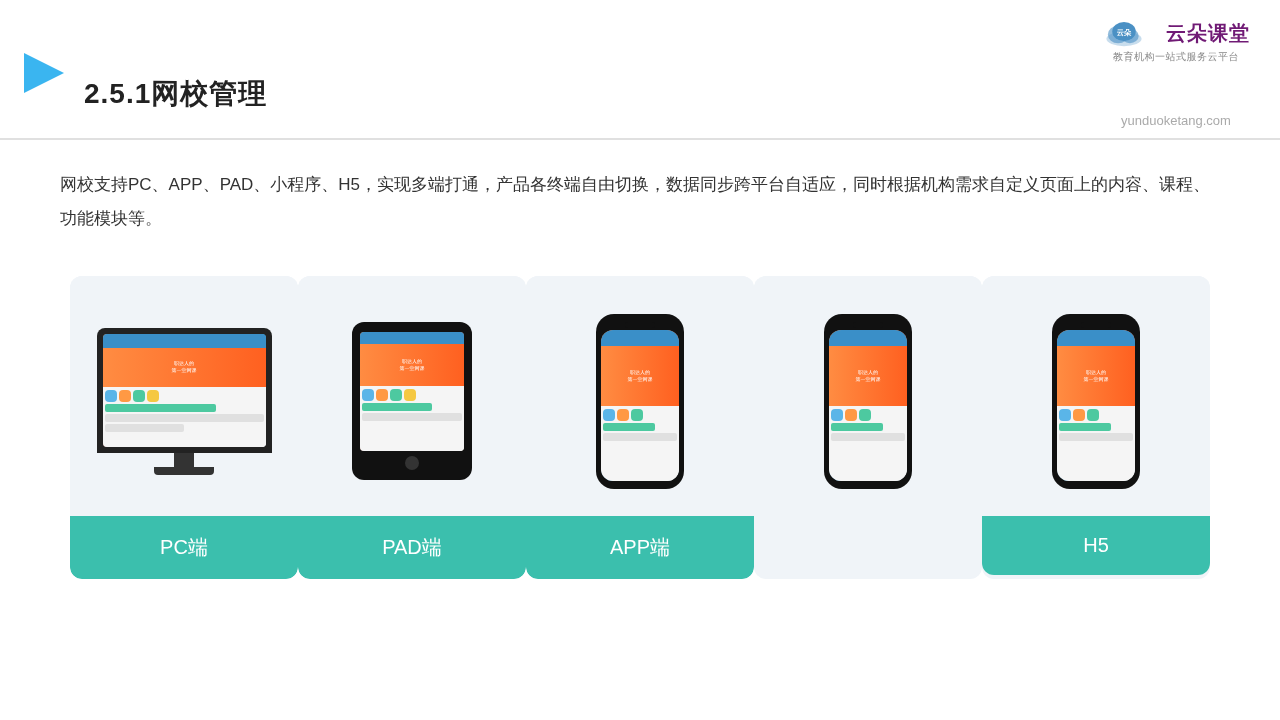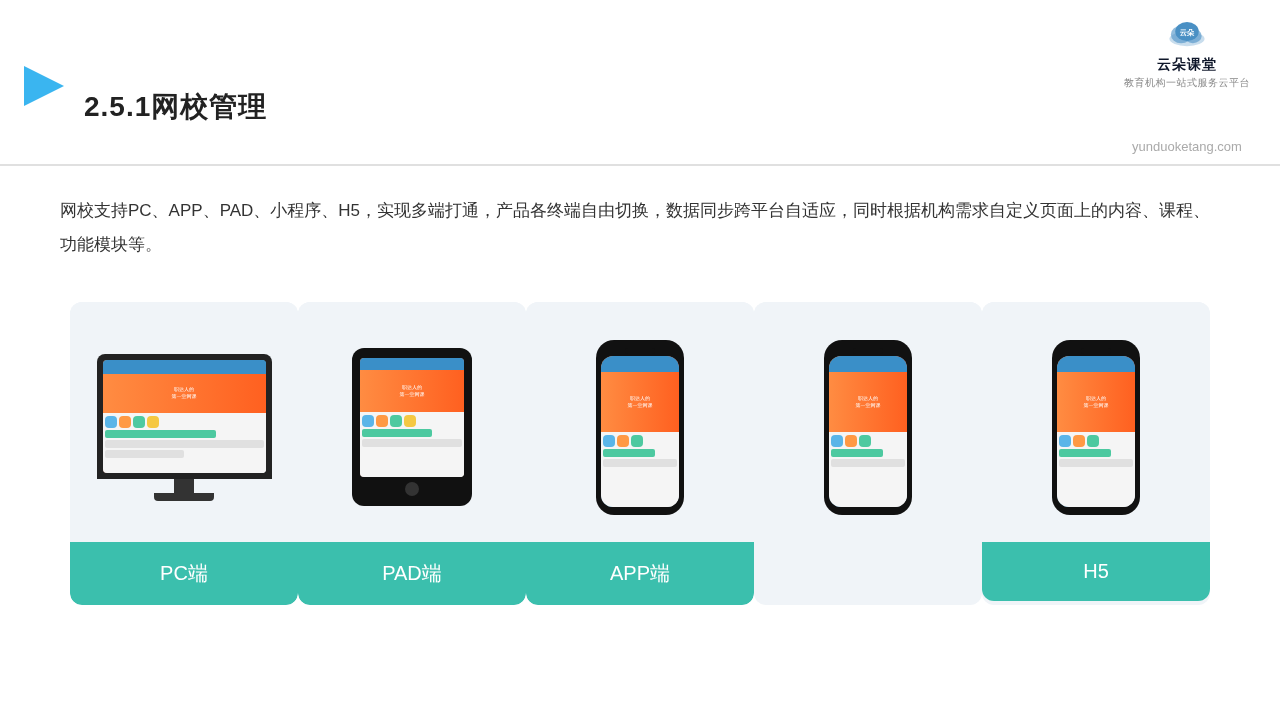--- a/index.html
+++ b/index.html
@@ -38,30 +38,29 @@
     }
     .logo-area {
       display: flex;
       flex-direction: column;
       align-items: center;
       gap: 2px;
     }
     .logo-cloud {
       display: flex;
       align-items: center;
-      gap: 8px;
-      flex-direction: column;
+      gap: 20px;
     }
     .cloud-icon {
       width: 44px;
       height: 30px;
     }
     .logo-text {
-      font-size: 14px;
-      color: #0f172a;
+      font-size: 20px;
+      color: #701a75;
       font-weight: bold;
       letter-spacing: 1px;
       font-family: Liberation Serif, serif;
     }
     .logo-sub {
       font-size: 10px;
       color: #888;
       letter-spacing: 0.5px;
     }
     .logo-url {

